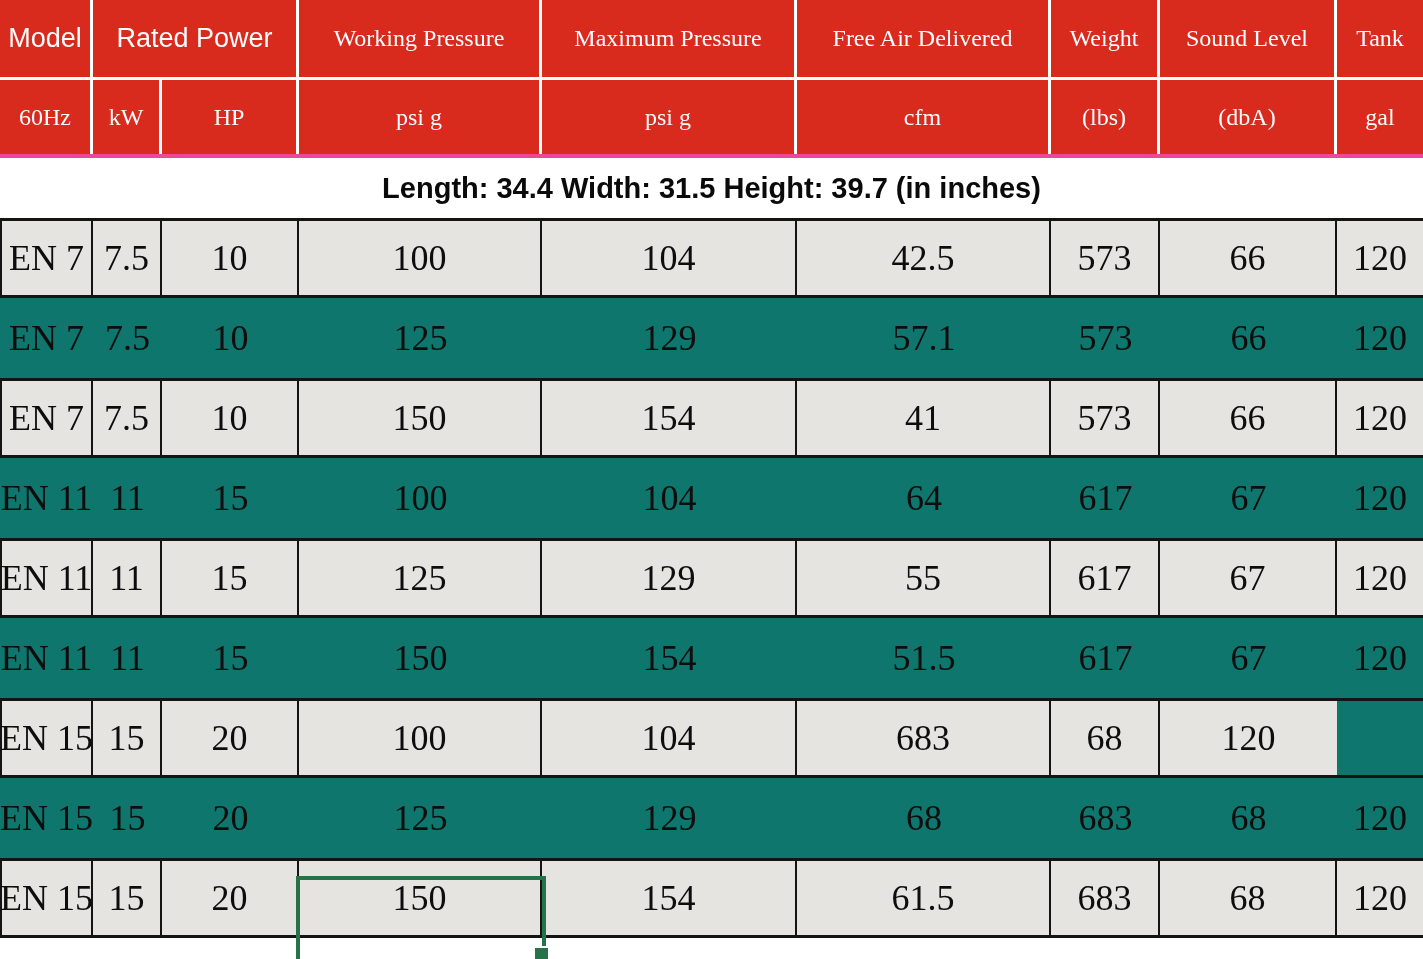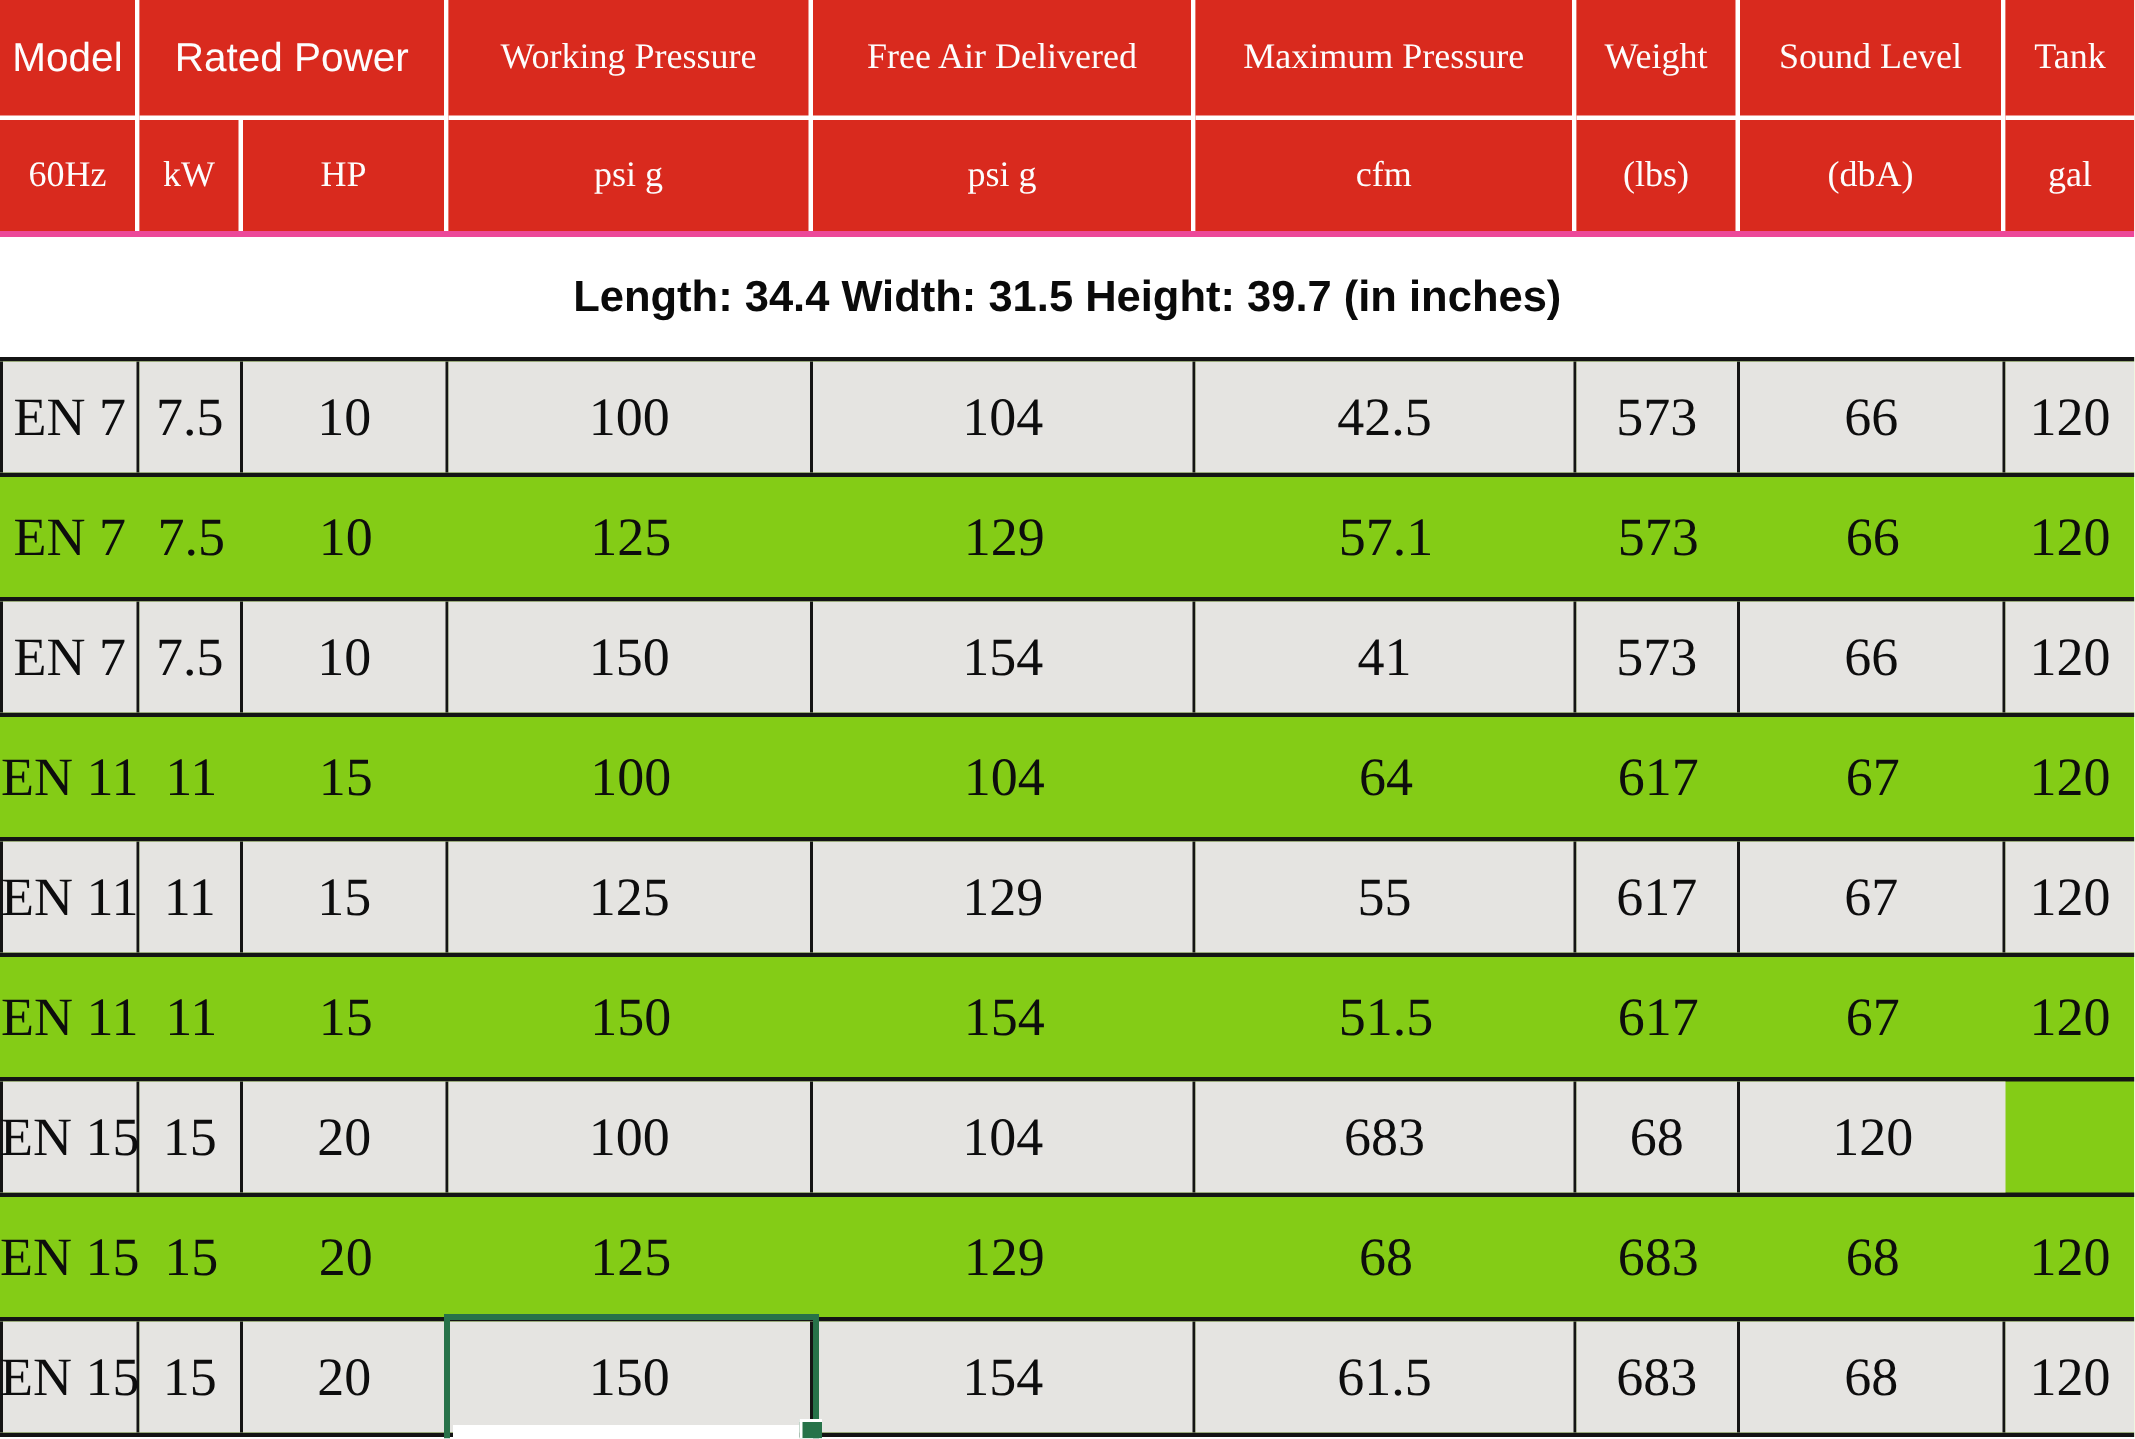--- a/index.html
+++ b/index.html
@@ -29,32 +29,32 @@
     overflow: hidden;
     border-right: 3px solid #fff;
   }
   .hrow1 .hcell { border-bottom: 3px solid #fff; }
   .hcell.no-r { border-right: none; }
   .f-sans { font-family: "Liberation Sans", sans-serif; font-size: 27px; }
   .f-serif { font-family: "Liberation Serif", serif; font-size: 24px; }
   .span-rated { grid-column: 2 / 4; }
   
   .len-row {
-    height: 80px;
+    height: 60px;
     display: flex;
     align-items: center;
     justify-content: center;
     background: #fff;
     font-family: "Liberation Sans", sans-serif;
     font-weight: bold;
     font-size: 29px;
     color: #0a0a0a;
   }
   
-  .drow { height: 80px; background: #84cc16; }
+  .drow { height: 80px; background: #0f766e; }
   .dcell {
     display: flex;
     align-items: center;
     justify-content: center;
     font-size: 36px;
     color: #0d0d0d;
     white-space: nowrap;
   }
   .drow.gray { border-top: 3px solid #141414; border-bottom: 3px solid #141414; }
   .drow.gray .dcell { background: #e5e4e1; border-right: 2px solid #141414; }
@@ -88,22 +88,22 @@
 </style>
 </head>
 <body>
 
 <div class="stage">
 
   <div class="row hrow1">
     <div class="hcell f-sans">Model</div>
     <div class="hcell f-sans span-rated">Rated Power</div>
     <div class="hcell f-serif">Working Pressure</div>
+    <div class="hcell f-serif">Maximum Pressure</div>
     <div class="hcell f-serif">Free Air Delivered</div>
-    <div class="hcell f-serif">Maximum Pressure</div>
     <div class="hcell f-serif">Weight</div>
     <div class="hcell f-serif">Sound Level</div>
     <div class="hcell f-serif no-r">Tank</div>
   </div>
 
   <div class="row hrow2">
     <div class="hcell f-serif">60Hz</div>
     <div class="hcell f-serif">kW</div>
     <div class="hcell f-serif">HP</div>
     <div class="hcell f-serif">psi g</div>

